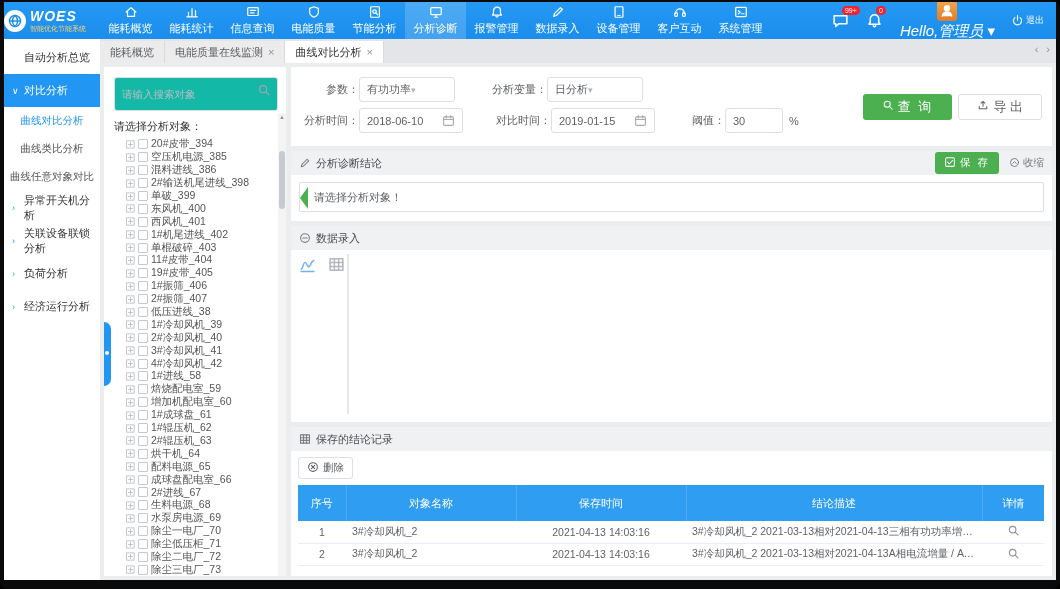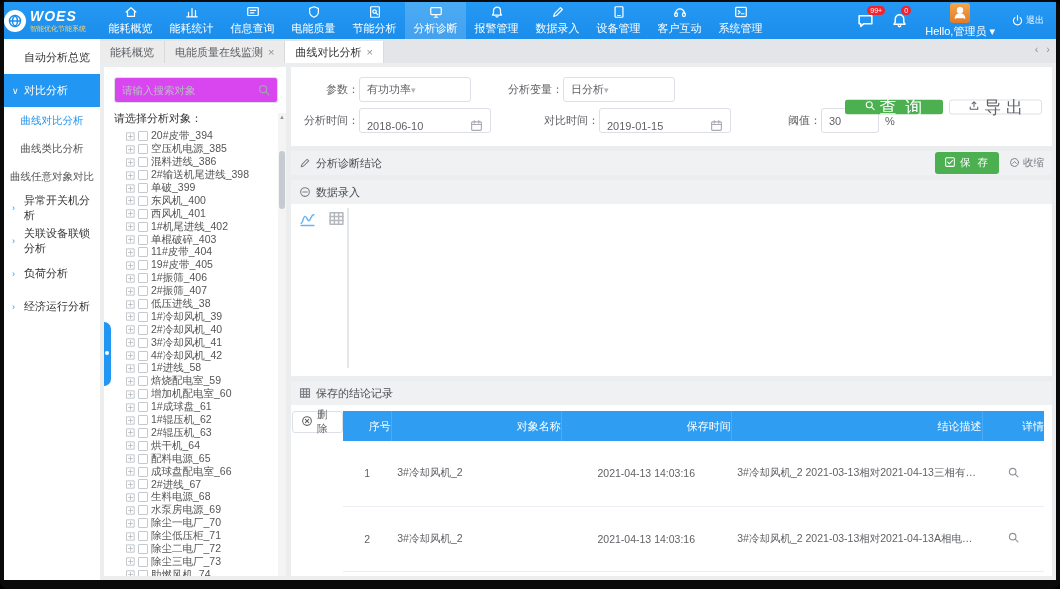--- a/index.html
+++ b/index.html
@@ -25,21 +25,21 @@
   .nav-label { font-size:11px; white-space:nowrap; }
   .topbar-right { margin-left:auto; display:flex; align-items:center; gap:16px; padding-right:12px; }
   .tb-ic { position:relative; width:18px; height:18px; color:#fff; cursor:pointer; }
   .tb-ic svg { width:17px; height:17px; }
   .badge { position:absolute; top:-6px; left:10px; background:#f5222d; color:#fff; font-size:7px;
     border-radius:7px; padding:1px 3px; line-height:1; min-width:8px; text-align:center; }
   .user { display:flex; flex-direction:column; align-items:center; gap:1px; cursor:pointer; }
   .avatar { width:20px; height:20px; border-radius:3px; background:linear-gradient(180deg,#f5a54a,#e07b2a);
     display:flex; align-items:flex-end; justify-content:center; overflow:hidden; }
   .avatar svg { width:14px; height:14px; color:#fff; }
-  .user-name { font-size:11px; white-space:nowrap; }
+  .user-name { font-size:15px; white-space:nowrap;font-style:italic; }
   .logout { display:flex; flex-direction:row; align-items:center; gap:1px; cursor:pointer; font-size:9px; }
   .logout svg { width:13px; height:13px; }
 
   
   .main-row { flex:1; display:flex; min-height:0; }
   .sidebar { width:96px; background:#fff; flex:0 0 auto; padding-top:2px; }
   .sb-item { height:33px; display:flex; align-items:center; font-size:11px; color:#333; cursor:pointer; padding-left:8px; gap:4px; }
   .sb-caret { color:#2196f3; font-size:9px; width:8px; flex:0 0 auto; }
   .sb-item.parent-active { background:#2196f3; color:#fff; }
   .sb-item.parent-active .sb-caret { color:#fff; }
@@ -56,21 +56,21 @@
   .tab-arrows { position:absolute; right:6px; top:4px; display:flex; gap:8px; color:#909399; font-size:11px; }
   .tab-arrow { cursor:pointer; }
 
   .work { flex:1; display:flex; gap:5px; padding:4px; min-height:0; }
 
   
   .tree-panel { width:182px; background:#fff; flex:0 0 auto; position:relative; padding:10px 8px 0 10px; overflow:hidden; }
   .collapse-handle { position:absolute; left:0; top:255px; width:7px; height:64px; background:#2196f3;
     border-radius:0 7px 7px 0; cursor:pointer; }
   .collapse-handle::after { content:""; position:absolute; left:1px; top:29px; width:4px; height:4px; background:#fff; border-radius:50%; }
-  .search-box { position:relative; height:26px; border:1px solid #dcdfe6; border-radius:3px; background:#d946ef; }
+  .search-box { position:relative; height:34px; border:1px solid #dcdfe6; border-radius:3px; background:#14b8a6; }
   .search-box input { width:100%; height:100%; border:0; outline:0; padding:0 24px 0 7px; font-size:10.5px; color:#333;
     font-family:inherit; background:transparent; }
   .search-box input::placeholder { color:#b9bdc4; }
   .search-ic { position:absolute; right:6px; top:5px; width:14px; height:14px; color:#a0a4ab; }
   .search-ic svg { width:14px; height:14px; }
   .tree-title { font-size:11px; color:#333; margin:8px 0 4px 0; }
   .tree-list { position:relative; }
   .tree-item { height:12.9px; display:flex; align-items:center; gap:3px; padding-left:12px; white-space:nowrap; overflow:hidden; }
   .expander { width:9px; height:9px; color:#b3b7bd; flex:0 0 auto; cursor:pointer; }
   .expander svg { width:9px; height:9px; display:block; }
@@ -83,29 +83,29 @@
   
   .panel { flex:1; display:flex; flex-direction:column; gap:5px; min-width:0; }
   .card { background:#fff; }
   .filter-card { position:relative; padding:9px 10px 8px 4px; flex:0 0 auto; }
   .f-row { display:flex; align-items:center; height:27px; margin-bottom:4px; }
   .f-row:last-child { margin-bottom:0; }
   .f-label { font-size:11px; color:#606266; width:64px; text-align:right; flex:0 0 auto; }
   .f-label.w2 { width:64px; }
   .ctl { height:25px; border:1px solid #dcdfe6; border-radius:3px; background:#fff; display:flex; align-items:center;
     font-size:11px; color:#606266; padding:0 7px; cursor:pointer; }
-  .select-ctl { width:112px; margin-right:28px; }
-  .date-ctl { width:132px; justify-content:space-between; margin-right:44px;align-items:flex-end; }
+  .select-ctl { width:96px; margin-right:28px; }
+  .date-ctl { width:104px; justify-content:space-between; margin-right:24px; }
   .num-ctl { width:58px; margin-right:6px; }
   .caret-down { color:#b0b3b9; font-size:9px; }
   .cal-ic { width:13px; height:13px; color:#a8abb2; }
   .cal-ic svg { width:13px; height:13px; }
   .unit { font-size:11px; color:#606266; }
   .filter-btns { position:absolute; right:10px; top:50%; transform:translateY(-50%); display:flex; gap:6px; align-items:center; }
-  .btn { height:15px; display:inline-flex; align-items:center; gap:4px; border-radius:3px; font-size:17px;
+  .btn { height:26px; display:inline-flex; align-items:center; gap:4px; border-radius:3px; font-size:13px;
     padding:0 18px; cursor:pointer; border:1px solid transparent; }
   .btn svg { width:12px; height:12px; }
   .btn-green { background:#4caf50; color:#fff; letter-spacing:2px; }
   .btn-plain { background:#fff; border-color:#dcdfe6; color:#606266; }
   .btn-sm { height:22px; font-size:10.5px; padding:0 8px; }
 
   .sec-head { height:24px; background:#f0f1f2; display:flex; align-items:center; padding:0 8px; gap:5px; flex:0 0 auto; }
   .sec-ic { width:12px; height:12px; color:#7a7e85; }
   .sec-ic svg { width:12px; height:12px; display:block; }
   .sec-title { font-size:11px; color:#4a4d52; }
@@ -125,24 +125,24 @@
   .tool-ic svg { width:17px; height:17px; display:block; }
   .tool-ic.blue { color:#6db3f2; }
   .tool-ic.gray { color:#b3b7bd; }
   .chart-box { border:1px solid #e4e7ea; height:160px; position:relative; overflow:hidden; background:#fff; }
   .chart-strip { height:15px; background:#e3e5e9; }
   .chart-svg { position:absolute; left:0; top:15px; right:0; bottom:0; }
   .chart-svg svg { width:100%; height:100%; display:block; }
   .no-data { position:absolute; left:0; right:0; bottom:28px; text-align:center; font-size:24px; color:#b4bac4;
     letter-spacing:14px; font-weight:bold; opacity:.85; }
 
-  .records-body { padding:6px 8px 4px 1px; flex:1; display:flex; flex-direction:row; min-height:0; }
+  .records-body { padding:6px 8px 4px 7px; flex:1; display:flex; flex-direction:column; min-height:0; }
   .rec-toolbar { margin-bottom:6px; }
   table.rec { width:100%; border-collapse:collapse; table-layout:fixed; }
-  table.rec th { background:#2e9df2; color:#fff; font-size:11px; font-weight:normal; height:30px; border-right:1px solid #4dabf5;text-align:right; }
+  table.rec th { background:#2e9df2; color:#fff; font-size:11px; font-weight:normal; height:36px; border-right:1px solid #4dabf5; }
   table.rec th:last-child { border-right:0; }
   table.rec td { font-size:10.5px; color:#606266; height:22px; border-bottom:1px solid #ebeef5; padding:0 6px;
     white-space:nowrap; overflow:hidden; text-overflow:ellipsis; }
   td.c, th.c { text-align:center; }
   .mag { width:13px; height:13px; color:#8f9399; display:inline-block; cursor:pointer; }
   .mag svg { width:13px; height:13px; }
 </style>
 </head>
 <body>
 
@@ -787,20 +787,26 @@
                       <span>保 存</span>
                 </span>
                 <span class="link">
                   <span><svg viewBox="0 0 16 16" fill="none" stroke="currentColor" stroke-width="1.4" stroke-linecap="round" stroke-linejoin="round">
                           <circle cx="8" cy="8" r="5.8"></circle>
                           <path d="M5.5 9.2 8 6.7l2.5 2.5"></path>
                         </svg></span>
                       <span>收缩</span>
                 </span>
               </span>
+            </div>
+            <div class="conclusion-body">
+              <div class="conclusion-box">
+                <span class="c-flag"></span>
+                <span>请选择分析对象！</span>
+              </div>
             </div>
           </div>
 
           <div class="card">
             <div class="sec-head">
               <span class="sec-ic">
                     <svg viewBox="0 0 16 16" fill="none" stroke="currentColor" stroke-width="1.4" stroke-linecap="round" stroke-linejoin="round">
                       <circle cx="8" cy="8" r="5.8"></circle>
                       <path d="M5 8h6"></path>
                     </svg>

